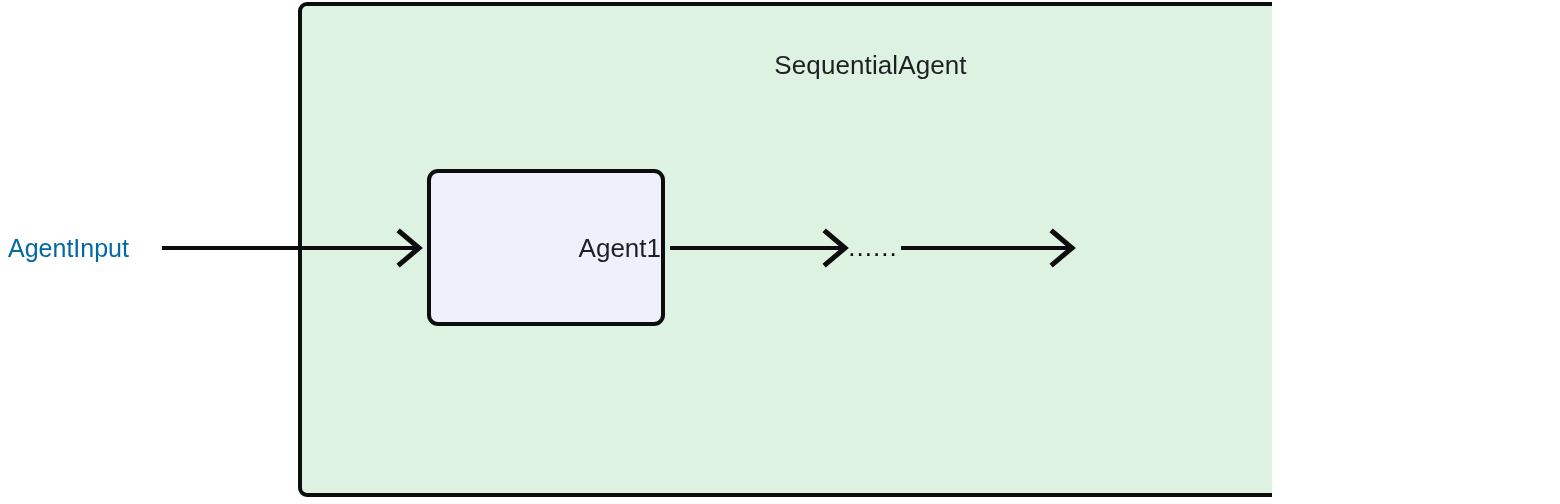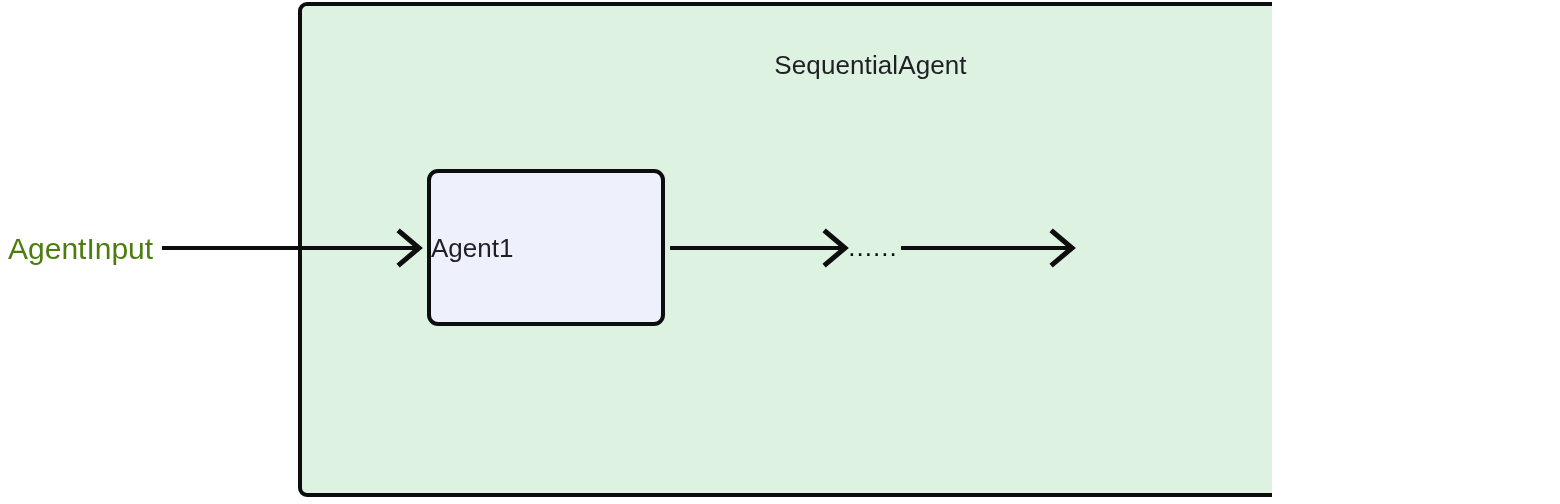--- a/index.html
+++ b/index.html
@@ -45,21 +45,21 @@
 
   
   .agent-node {
     position: absolute;
     box-sizing: border-box;
     background: #eef1fc;
     border: 4px solid #0d0d0d;
     border-radius: 11px;
     display: flex;
     align-items: center;
-    justify-content: flex-start;
+    justify-content: flex-end;
   }
   .agent-node .agent-label {
     font-size: 26px;
     line-height: 32px;
     color: #1f2023;
     white-space: nowrap;
   }
   #agent-first {
     left: 427px;
     top: 169px;
@@ -71,23 +71,23 @@
     top: 169px;
     width: 240px;
     height: 157px;
   }
 
   
   .input-label {
     position: absolute;
     left: 8px;
     top: 232px;
-    font-size: 30px;
+    font-size: 25px;
     line-height: 33px;
-    color: #4d7c0f;
+    color: #0369a1;
     white-space: nowrap;
   }
 
   
   .ellipsis-text {
     position: absolute;
     left: 845px;
     top: 231px;
     width: 56px;
     text-align: center;

